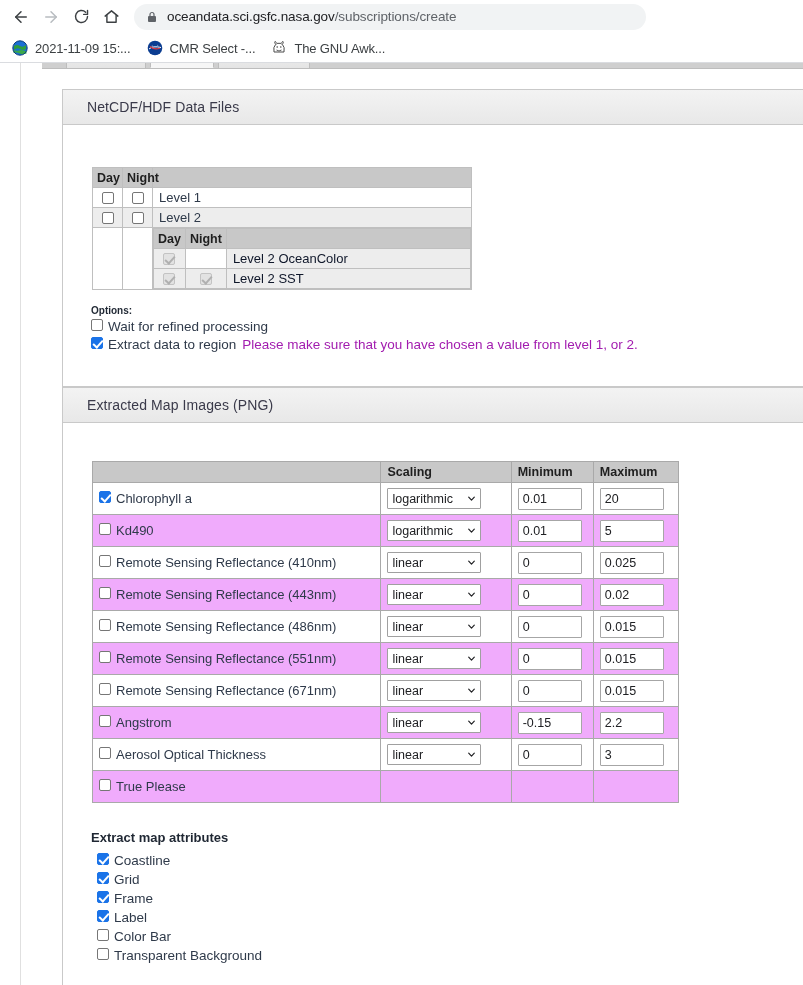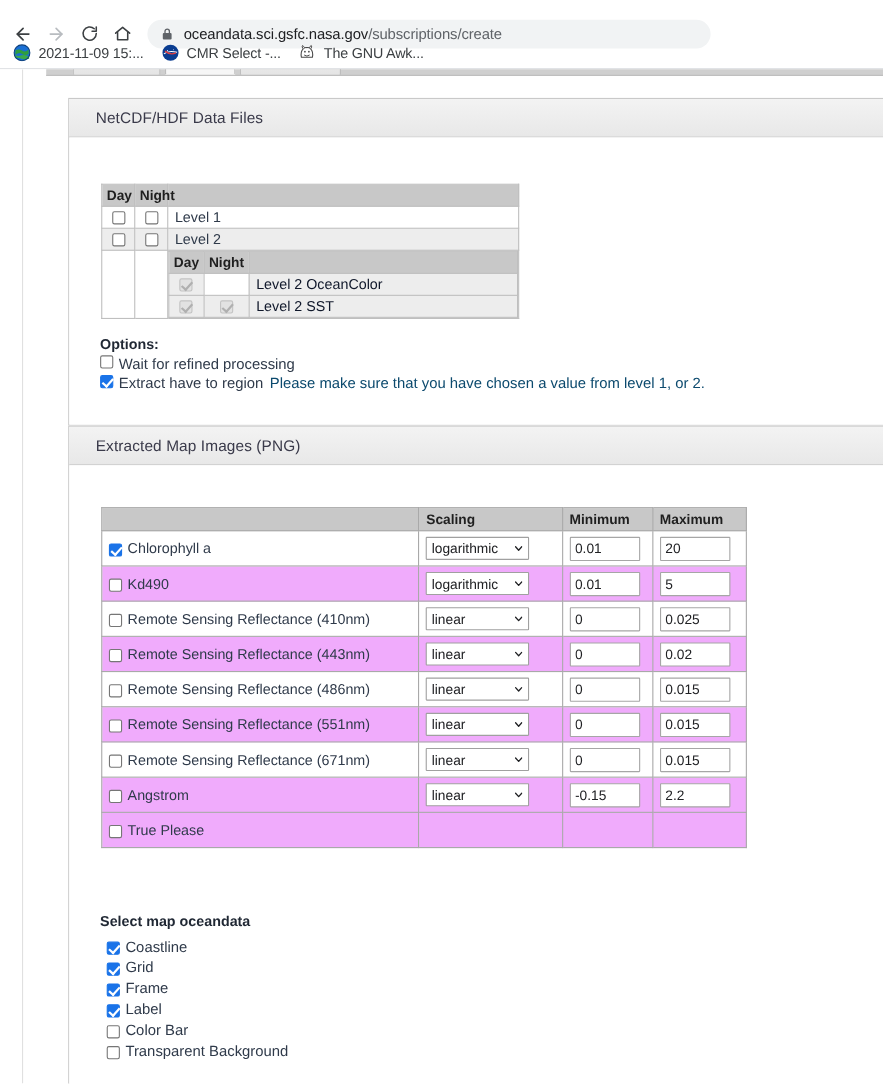--- a/index.html
+++ b/index.html
@@ -12,21 +12,21 @@
   }
 
   
   #browser-chrome {
     position: absolute; top: 0; left: 0;
     width: 803px; height: 63px;
     background: #ffffff;
     border-bottom: 1px solid #dadce0;
   }
   #toolbar-row {
-    position: absolute; top: 14px; left: 0;
+    position: absolute; top: 0; left: 0;
     width: 656px; height: 33px;
     display: flex; align-items: center;
   }
   .nav-btn {
     width: 30px; height: 30px;
     display: flex; align-items: center; justify-content: center;
     color: #3c4043;
     flex: 0 0 auto;
   }
   .nav-btn.first { margin-left: 6px; }
@@ -232,30 +232,30 @@
     position: absolute;
     left: 3px; top: 0px;
     width: 4px; height: 8px;
     border: solid #b0b0b0;
     border-width: 0 2px 2px 0;
     transform: rotate(42deg);
   }
 
   
   .options-title {
-    font-size: 13px; font-weight: bold; color: #1f2733;
+    font-size: 10px; font-weight: bold; color: #1f2733;
     margin: 0 0 3px 0;
   }
   .opt-line {
     font-size: 13.5px; color: #2f3a4a;
     margin-bottom: 3px;
     display: flex; align-items: flex-start;
   }
   .opt-line .opt-label { margin-left: 5px; }
-  .warn { color: #0c4a6e; margin-left: 6px; }
+  .warn { color: #a21caf; margin-left: 6px; }
 
   
   table.params {
     border-collapse: collapse;
     font-size: 13px;
     color: #2f3a4a;
     table-layout: fixed;
   }
   table.params th {
     background: #c8c8c8;
@@ -268,21 +268,21 @@
     height: 21px;
   }
   table.params td {
     border: 1px solid #a9a9a9;
     padding: 4px 6px;
     height: 32px;
     vertical-align: middle;
     background: #ffffff;
   }
   table.params tr.alt td { background: #f0abfc; }
-  .pname { display: flex; align-items: flex-end; }
+  .pname { display: flex; align-items: flex-start; }
   .pname .pl { margin-left: 5px; }
 
   select.scaling {
     -webkit-appearance: none; appearance: none;
     width: 94px; height: 21px;
     font-family: "Liberation Sans", sans-serif;
     font-size: 12.5px;
     color: #202124;
     border: 1px solid #a0a0a0;
     background: #ffffff;
@@ -308,21 +308,21 @@
     border-radius: 1px;
   }
 
   
   .attrs-title {
     font-size: 13px; font-weight: bold; color: #1f2733;
     margin: 0 0 8px 0;
   }
   .attr-line {
     font-size: 13.5px; color: #2f3a4a;
-    display: flex; align-items: flex-end;
+    display: flex; align-items: flex-start;
     margin-bottom: 4px;
     padding-left: 6px;
   }
   .attr-line .al { margin-left: 5px; }
 </style>
 </head>
 <body>
 
 <div id="browser-chrome">
 
@@ -484,21 +484,21 @@
         </table>
 
         <div style="position:absolute; left:28px; top:180px;">
           <div class="options-title">Options:</div>
           <div class="opt-line">
             <input type="checkbox" class="chk" style="">
             <span class="opt-label">Wait for refined processing</span>
           </div>
           <div class="opt-line">
             <input type="checkbox" class="chk" checked="" style="">
-            <span class="opt-label">Extract have to region</span>
+            <span class="opt-label">Extract data to region</span>
             <span class="warn">Please make sure that you have chosen a value from level 1, or 2.</span>
           </div>
         </div>
 
       </div>
     </div>
 
     <div class="panel" style="top: 324px; height: 600px;">
       <div class="panel-header">
         <span>Extracted Map Images (PNG)</span>
@@ -715,38 +715,62 @@
                 </span>
               </td>
               <td>
                 <input class="num" value="-0.15" style="">
               </td>
               <td>
                 <input class="num" value="2.2" style="">
               </td>
             </tr>
 
+            <tr>
+              <td>
+                <span class="pname">
+                  <input type="checkbox" class="chk" style="">
+                  <span class="pl">Aerosol Optical Thickness</span>
+                </span>
+              </td>
+              <td>
+                <span class="selwrap">
+                  <select class="scaling">
+                    <option>linear</option>
+                  </select>
+                  <svg class="caret" viewBox="0 0 10 10">
+                      <path d="M1 3 L5 7.4 L9 3" fill="none" stroke="#202124" stroke-width="1.7" stroke-linecap="round" stroke-linejoin="round"></path>
+                    </svg>
+                </span>
+              </td>
+              <td>
+                <input class="num" value="0" style="">
+              </td>
+              <td>
+                <input class="num" value="3" style="">
+              </td>
+            </tr>
 
             <tr class="alt">
               <td>
                 <span class="pname">
                   <input type="checkbox" class="chk" style="">
                   <span class="pl">True Please</span>
                 </span>
               </td>
               <td></td>
               <td></td>
               <td></td>
             </tr>
 
           </tbody>
         </table>
 
         <div style="position:absolute; left:28px; top:407px;">
-          <div class="attrs-title">Select map oceandata</div>
+          <div class="attrs-title">Extract map attributes</div>
 
           <div class="attr-line">
             <input type="checkbox" class="chk" checked="" style="">
             <span class="al">Coastline</span>
           </div>
           <div class="attr-line">
             <input type="checkbox" class="chk" checked="" style="">
             <span class="al">Grid</span>
           </div>
           <div class="attr-line">

